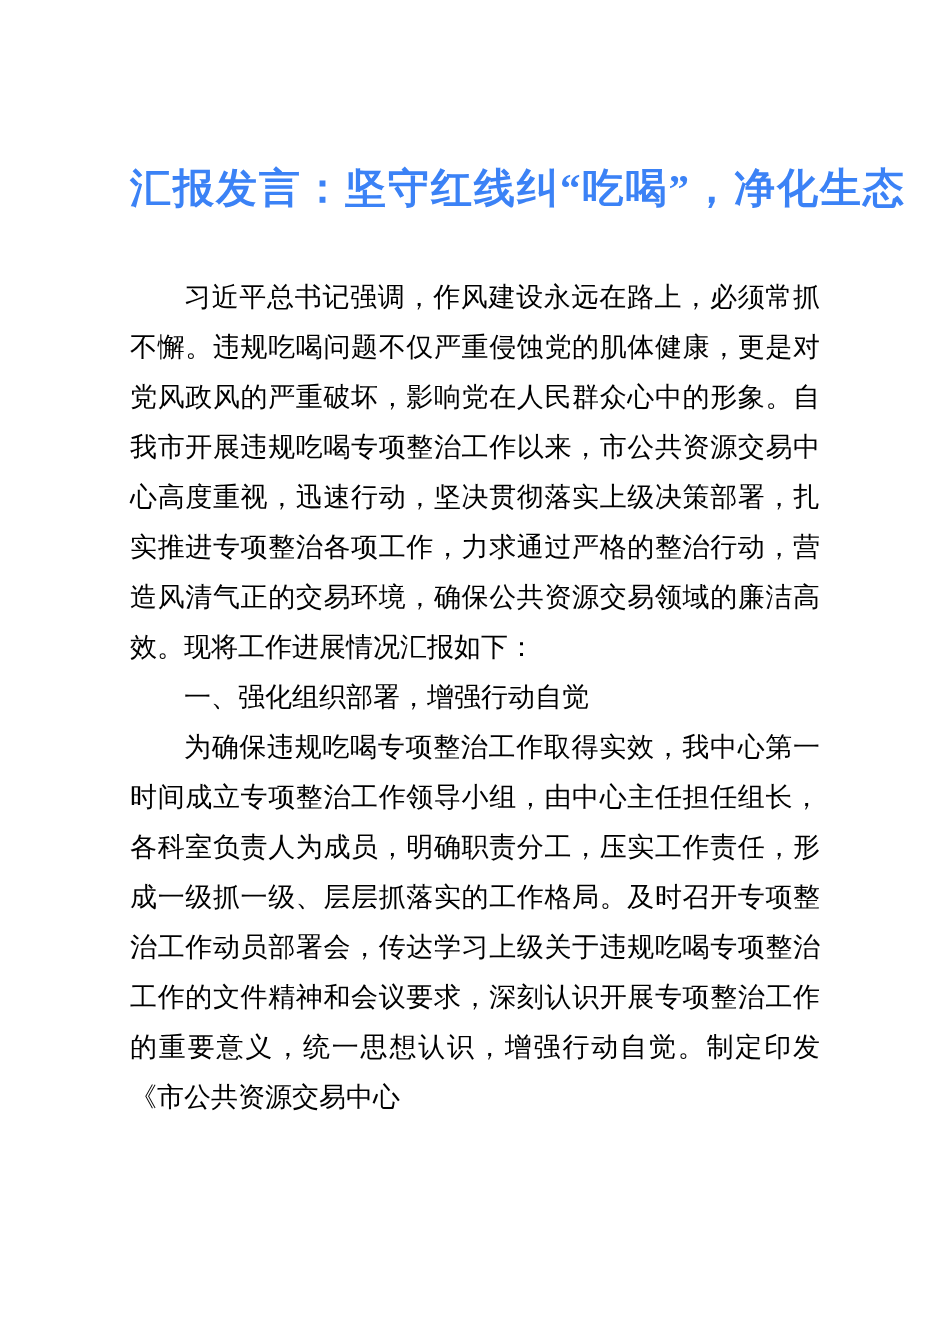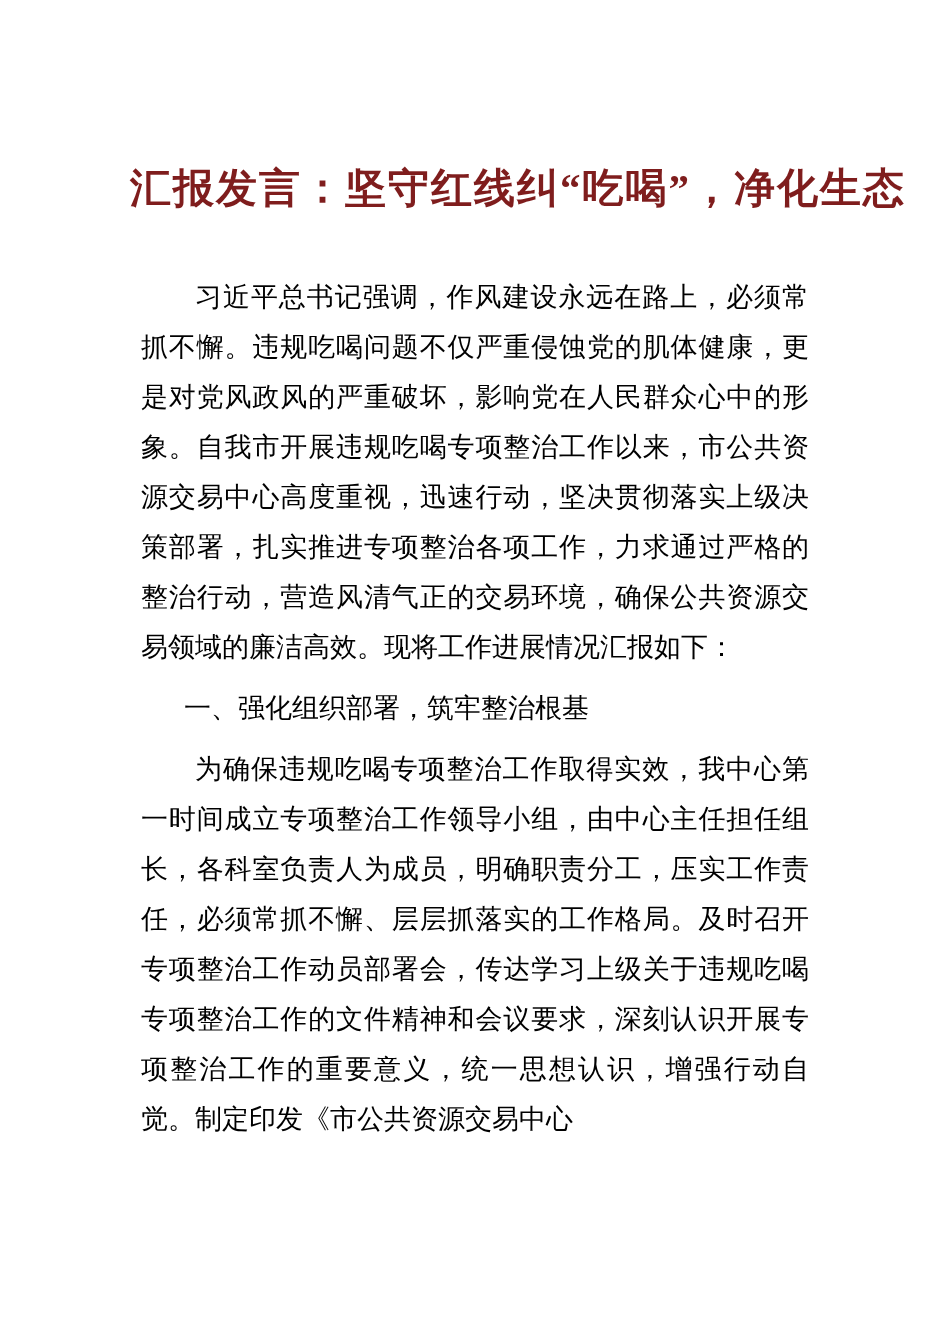--- a/index.html
+++ b/index.html
@@ -20,53 +20,53 @@
     margin: 0 130px;
     width: 690px;
   }
   .title-block {
     padding-top: 126px;
     text-align: center;
     font-weight: bold;
     font-size: 41px;
     line-height: 124px;
     letter-spacing: 2px;
-    color: #7f1d1d;
+    color: #3b82f6;
   }
   .title-line {
     white-space: nowrap;
   }
   .doc-body {
     margin-top: 22px;
     font-size: 27px;
     line-height: 50px;
     text-align: justify;
     text-justify: inter-ideograph;
     color: #000000;
   }
   .doc-body .para {
-    margin: 11px;
+    margin: 0;
     text-indent: 2em;
   }
   .doc-body .heading {
     margin: 0;
     text-indent: 2em;
   }
 </style>
 </head>
 <body>
 
 <div class="page">
   <div class="content">
 
     <div class="title-block">
       <div class="title-line">汇报发言：坚守红线纠“吃喝”，净化生态</div>
     </div>
 
     <div class="doc-body">
 
     <div class="para">习近平总书记强调，作风建设永远在路上，必须常抓不懈。违规吃喝问题不仅严重侵蚀党的肌体健康，更是对党风政风的严重破坏，影响党在人民群众心中的形象。自我市开展违规吃喝专项整治工作以来，市公共资源交易中心高度重视，迅速行动，坚决贯彻落实上级决策部署，扎实推进专项整治各项工作，力求通过严格的整治行动，营造风清气正的交易环境，确保公共资源交易领域的廉洁高效。现将工作进展情况汇报如下：</div>
-        <div class="heading">一、强化组织部署，筑牢整治根基</div>
-        <div class="para">为确保违规吃喝专项整治工作取得实效，我中心第一时间成立专项整治工作领导小组，由中心主任担任组长，各科室负责人为成员，明确职责分工，压实工作责任，必须常抓不懈、层层抓落实的工作格局。及时召开专项整治工作动员部署会，传达学习上级关于违规吃喝专项整治工作的文件精神和会议要求，深刻认识开展专项整治工作的重要意义，统一思想认识，增强行动自觉。制定印发《市公共资源交易中心</div>
+        <div class="heading">一、强化组织部署，增强行动自觉</div>
+        <div class="para">为确保违规吃喝专项整治工作取得实效，我中心第一时间成立专项整治工作领导小组，由中心主任担任组长，各科室负责人为成员，明确职责分工，压实工作责任，形成一级抓一级、层层抓落实的工作格局。及时召开专项整治工作动员部署会，传达学习上级关于违规吃喝专项整治工作的文件精神和会议要求，深刻认识开展专项整治工作的重要意义，统一思想认识，增强行动自觉。制定印发《市公共资源交易中心</div>
       </div>
 
   </div>
 </div>
 
 </body></html>

